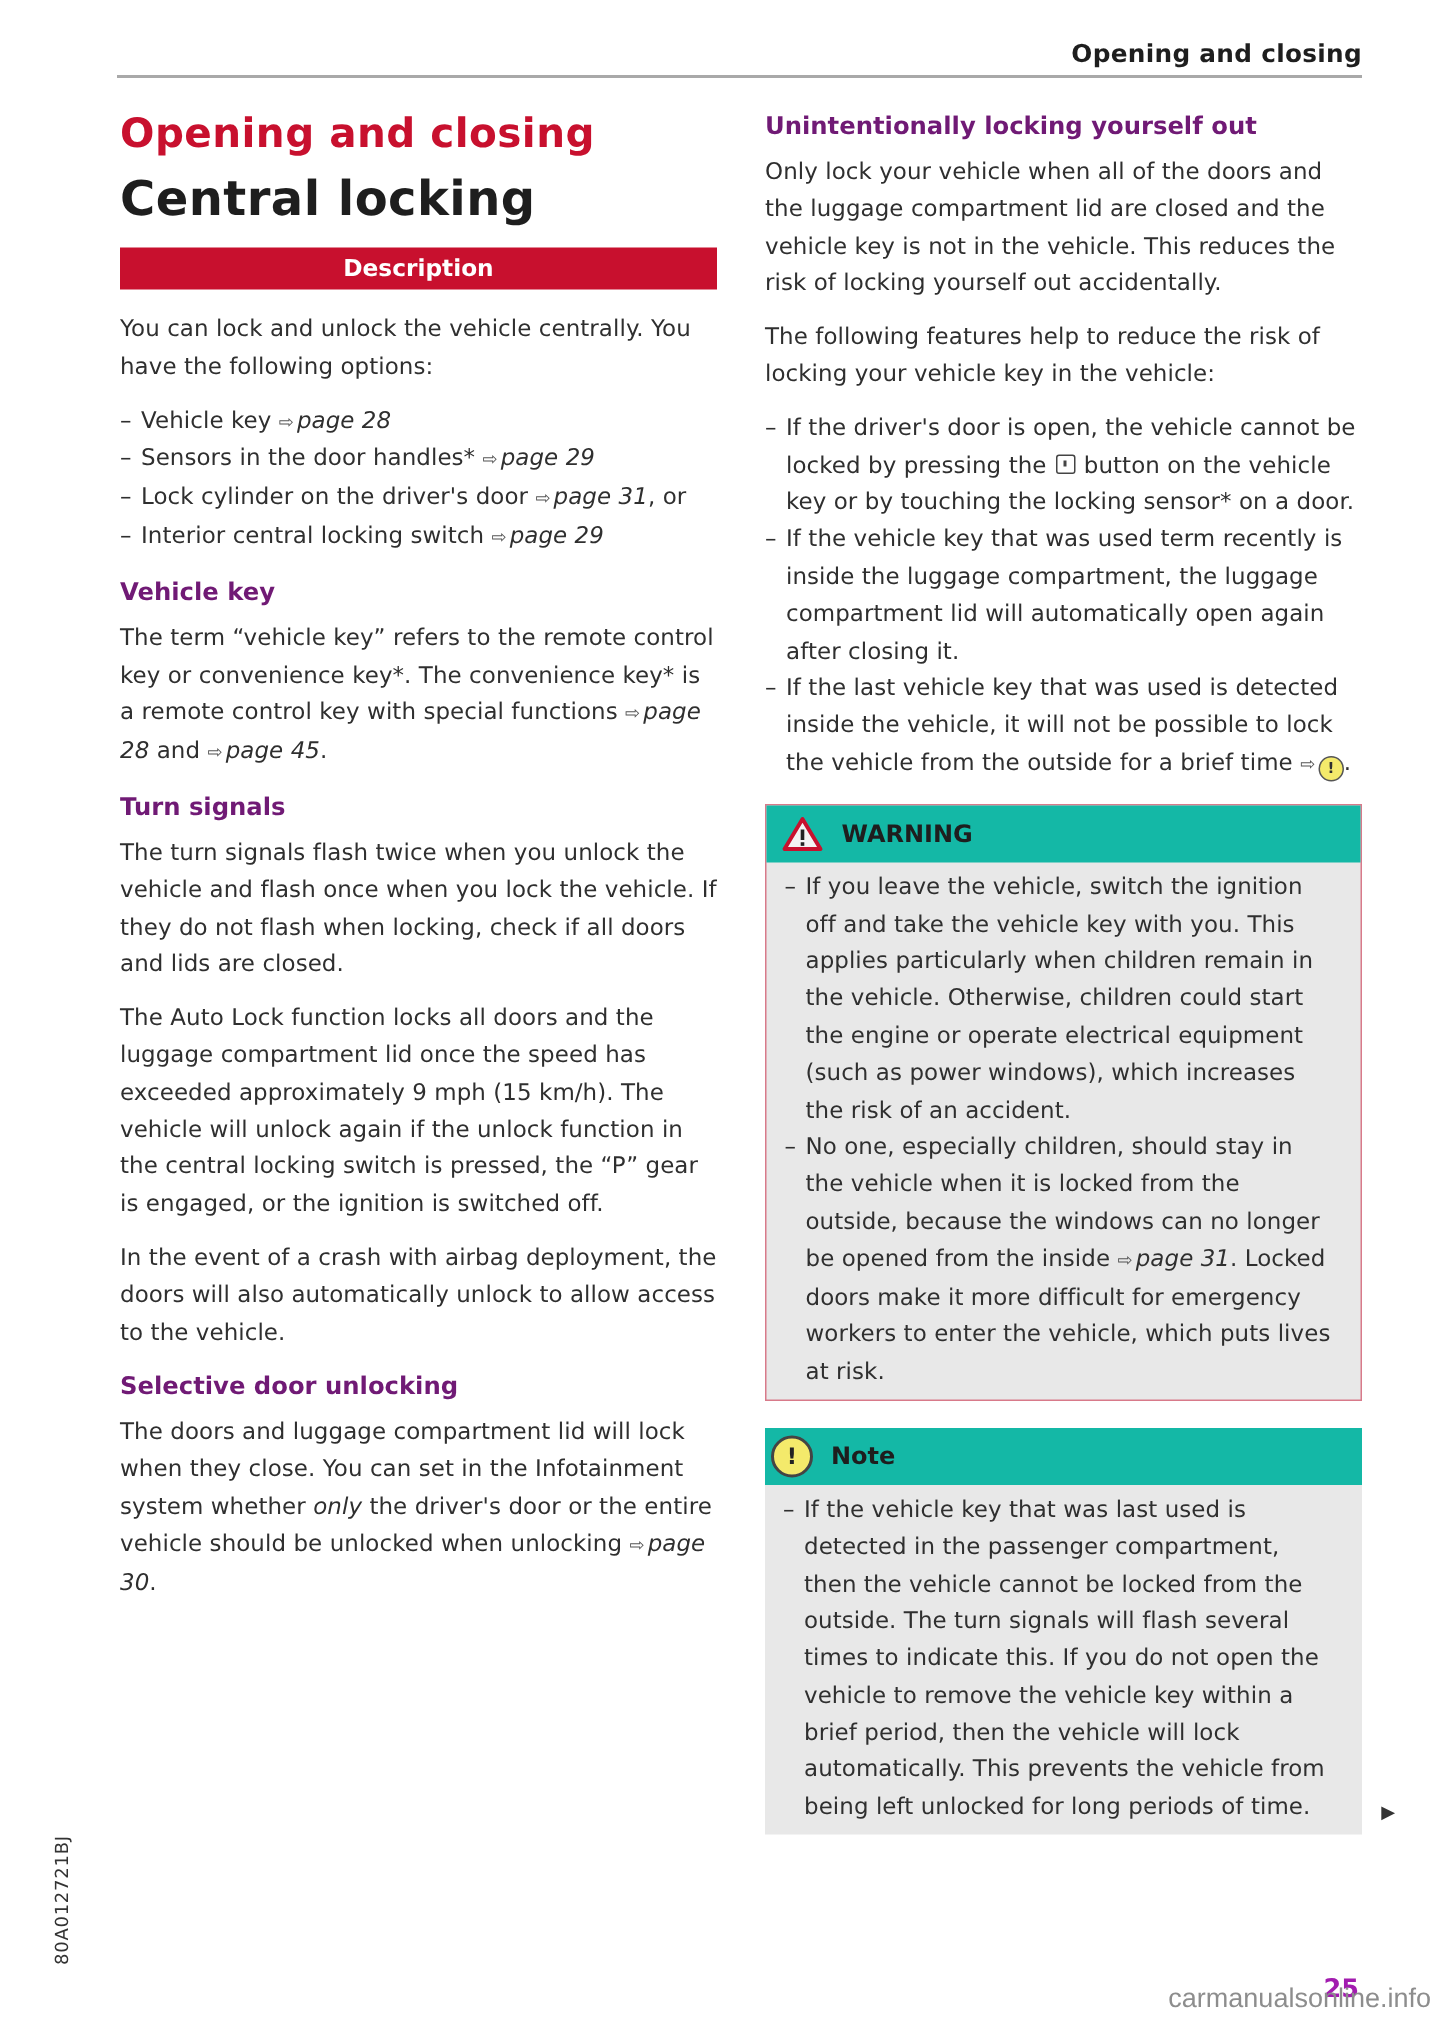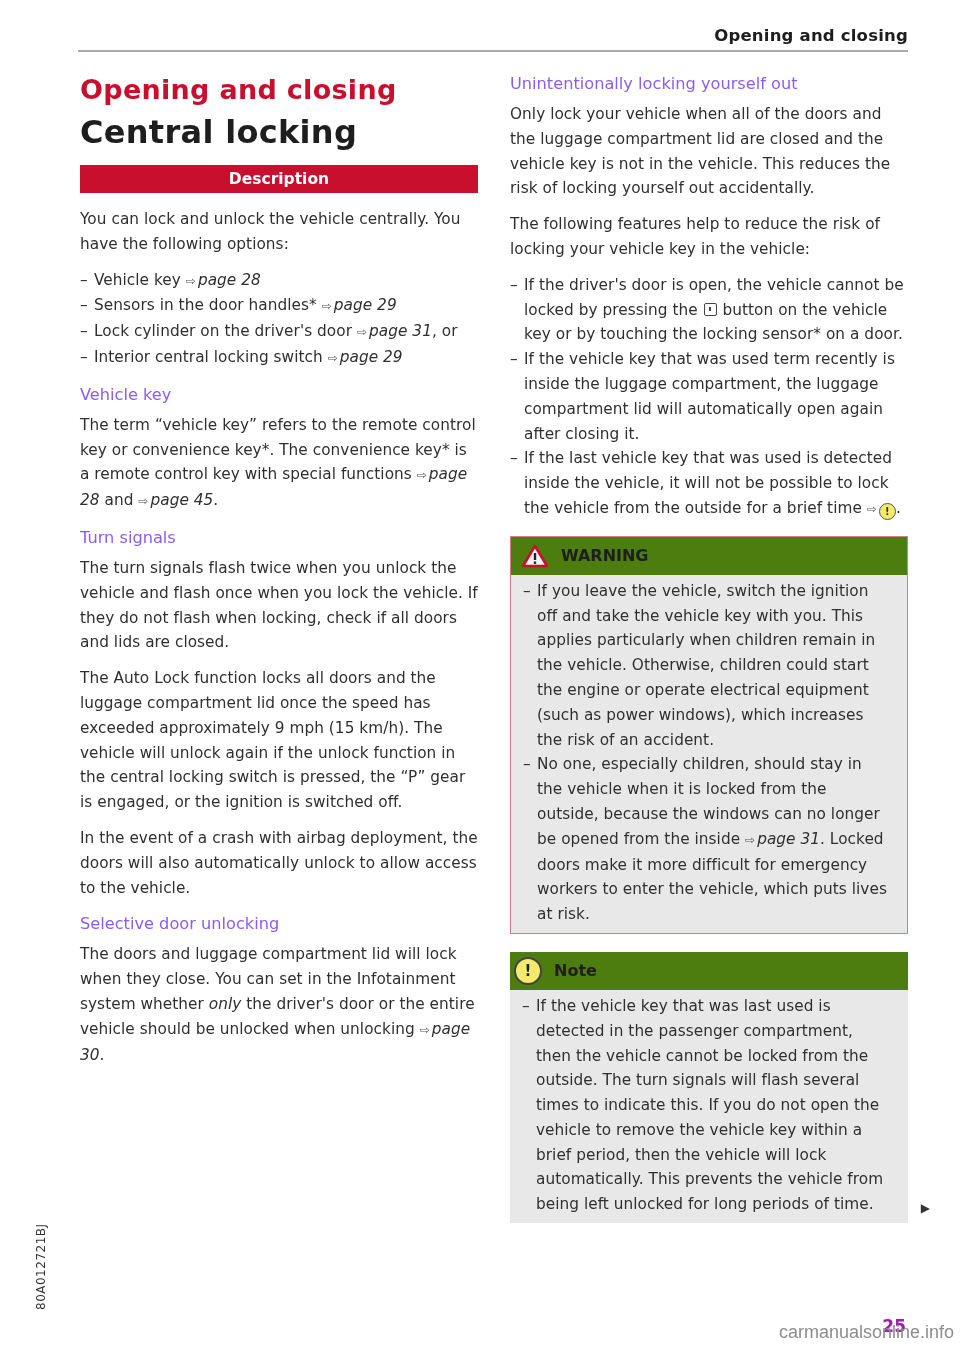--- a/index.html
+++ b/index.html
@@ -31,34 +31,34 @@
     .desc-bar {
       background: #c8102e; color: #fff; font-weight: bold; font-size: 15.5px;
       padding: 3px 7px; height: 22px; line-height: 22px; margin-bottom: 14px; text-align: center;
     }
     p, li {
       font-size: 15.3px; line-height: 24.8px; margin: 0;
       color: #2f2f2f; letter-spacing: 0.05px;
     }
     p { margin-bottom: 11px; }
     h3 {
-      font-size: 16.2px; font-weight: normal; color: #8b5cf6;
+      font-size: 16.2px; font-weight: bold; color: #701a75;
       margin: 14px 0 9px 0;
     }
     ul.dash { list-style: none; padding: 0; margin: 0 0 12px 0; }
     ul.dash li { position: relative; padding-left: 14px; }
     ul.dash li::before { content: "–"; position: absolute; left: 0; }
     .ref { font-style: italic; }
     .arrow { font-style: normal; font-size: 12px; color: #555; margin-right: 2px; }
 
     .warn-box {
       border: 1.5px solid #d87a8a; margin: 14px 0 18px 0; background: #e8e8e8;
     }
     .box-head {
-      background: #4d7c0f; height: 38px; display: flex; align-items: center;
+      background: #14b8a6; height: 38px; display: flex; align-items: center;
       padding-left: 10px; font-weight: bold; font-size: 16px; color: #1e1e1e;
     }
     .box-head .label { margin-left: 12px; }
     .box-body { padding: 4px 20px 6px 12px; }
     .box-body ul.dash { margin: 0; }
 
     .note-box { background: #e8e8e8; margin-top: 8px; }
     .note-box .box-head { padding-left: 4px; }
 
     .cont-arrow {

